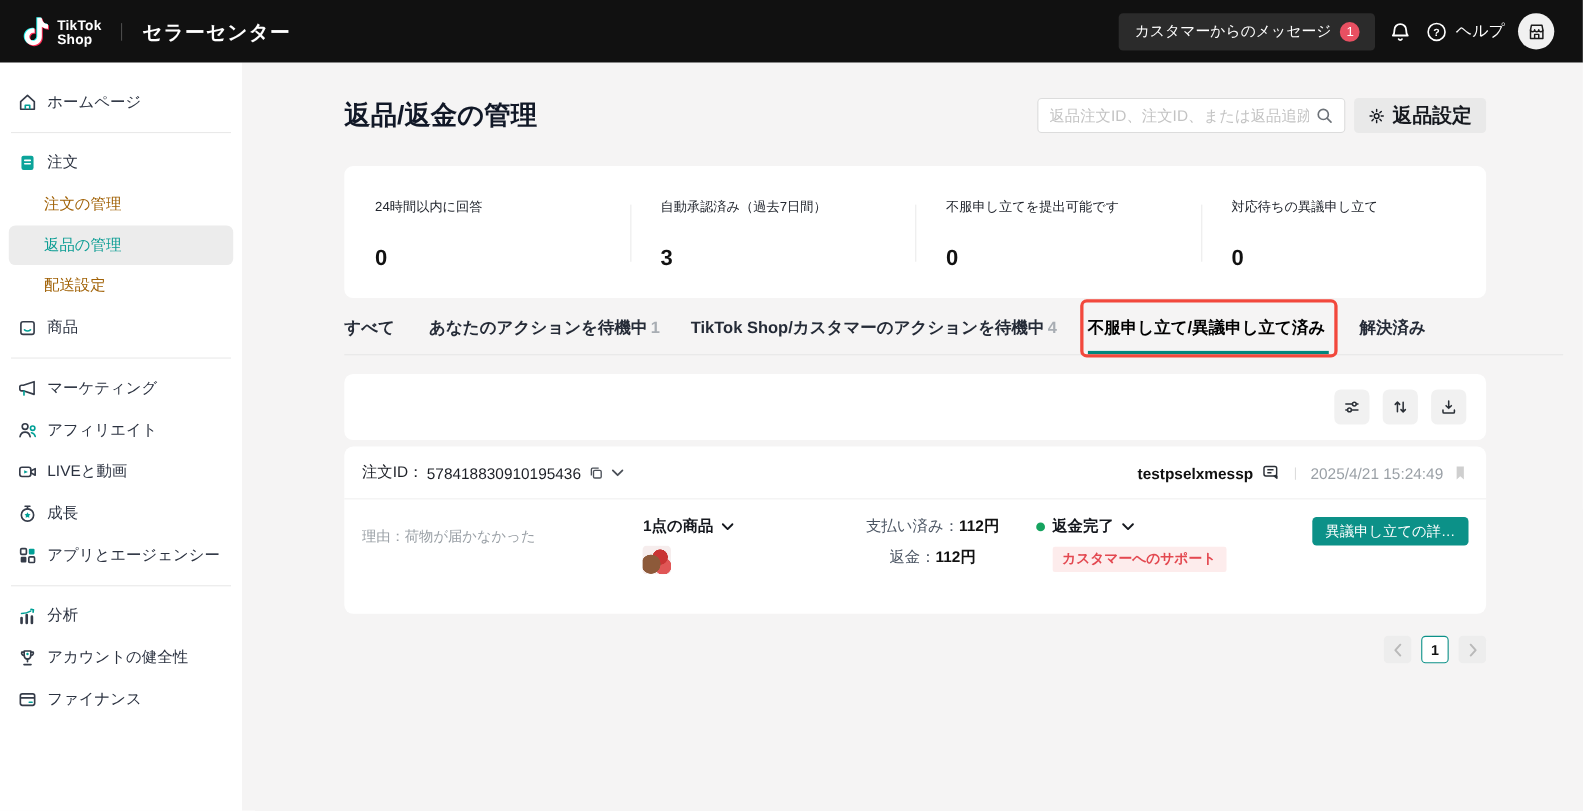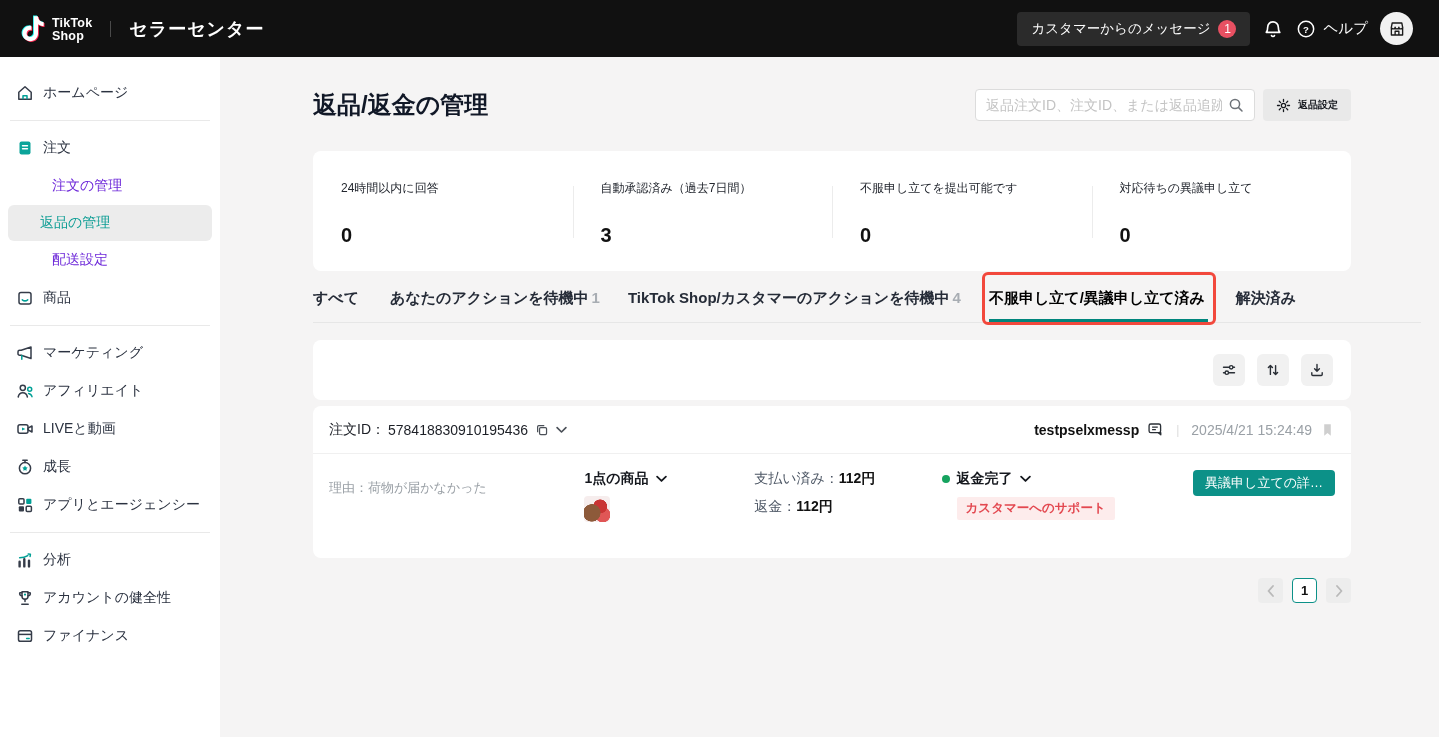--- a/index.html
+++ b/index.html
@@ -42,21 +42,21 @@
   
   .sidebar {
     position: absolute; top: 57px; left: 0; bottom: 0; width: 220px;
     background: #fff; padding-top: 17px;
   }
   .side-item {
     height: 38px; display: flex; align-items: center; gap: 9px;
     padding: 0 8px 0 16px; font-size: 14px; color: #2b3240; cursor: pointer;
   }
   .side-item .ic { width: 18px; height: 18px; flex: 0 0 18px; }
-  .side-sub { padding-left: 52px; color: #6d28d9; }
+  .side-sub { padding-left: 40px; color: #a16207; }
   .side-sub.active {
     margin: 0 8px; padding-left: 32px; background: #ececec;
     border-radius: 6px; color: #0c9d94; height: 36px;
   }
   .side-divider { height: 1px; background: #e9e9e9; margin: 8px 10px; }
 
   
   .main {
     position: absolute; top: 57px; left: 220px; right: 0; bottom: 0;
     background: #f5f4f4; overflow: hidden;
@@ -69,21 +69,21 @@
     width: 280px; height: 32px; background: #fff; border: 1px solid #dcdcdc;
     border-radius: 4px; display: flex; align-items: center; padding: 0 10px; gap: 6px;
   }
   .search-box input {
     flex: 1; border: none; outline: none; font-size: 14px; color: #333;
     font-family: inherit; min-width: 0; background: transparent;
   }
   .search-box input::placeholder { color: #c3c3c3; }
   .settings-btn {
     margin-left: 8px; height: 32px; background: #e9e9e9; border: none;
-    border-radius: 4px; padding: 0 13px; font-size: 10px; font-weight: 600;
+    border-radius: 4px; padding: 0 13px; font-size: 18px; font-weight: 600;
     color: #16191f; display: flex; align-items: center; gap: 7px; cursor: pointer;
     font-family: inherit;
   }
 
   
   .stats { margin-top: 30px; background: #fff; border-radius: 8px; height: 120px; display: flex; }
   .stat { flex: 1; padding: 29px 10px 0 28px; position: relative; }
   .stat:not(:first-child)::before {
     content: ""; position: absolute; left: 0; top: 35px; height: 52px; width: 1px; background: #ececec;
   }
@@ -135,21 +135,21 @@
   .drop-line { display: flex; align-items: center; gap: 7px; font-size: 14px; font-weight: 600; color: #15181e; cursor: pointer; }
   .reason { margin-top: 9px; font-size: 13px; color: #9aa0a6; }
   .thumb {
     width: 26px; height: 26px; border-radius: 4px; margin-top: 8px; cursor: pointer;
     background:
       radial-gradient(circle at 30% 65%, #8d5a3a 0 34%, transparent 36%),
       radial-gradient(circle at 62% 40%, #c93434 0 30%, transparent 32%),
       radial-gradient(circle at 72% 72%, #e05656 0 28%, transparent 30%),
       #f6eded;
   }
-  .pay-line { font-size: 14px; color: #4b5563; }
+  .pay-line { font-size: 14px; color: #4b5563; text-align: center; }
   .pay-line b { color: #111; font-weight: 700; }
   .pay-line + .pay-line { margin-top: 10px; }
   .status-line { display: flex; align-items: center; gap: 7px; font-size: 14px; font-weight: 600; color: #15181e; cursor: pointer; }
   .dot { width: 8px; height: 8px; border-radius: 50%; background: #16a35f; }
   .tag {
     display: inline-block; margin: 9px 0 0 15px; background: #fdecec; color: #e34850;
     font-size: 12.5px; font-weight: 600; padding: 3px 9px; border-radius: 2px;
   }
   .detail-btn {
     margin-left: auto; background: #0c9188; color: #fff; border: none; border-radius: 4px;

